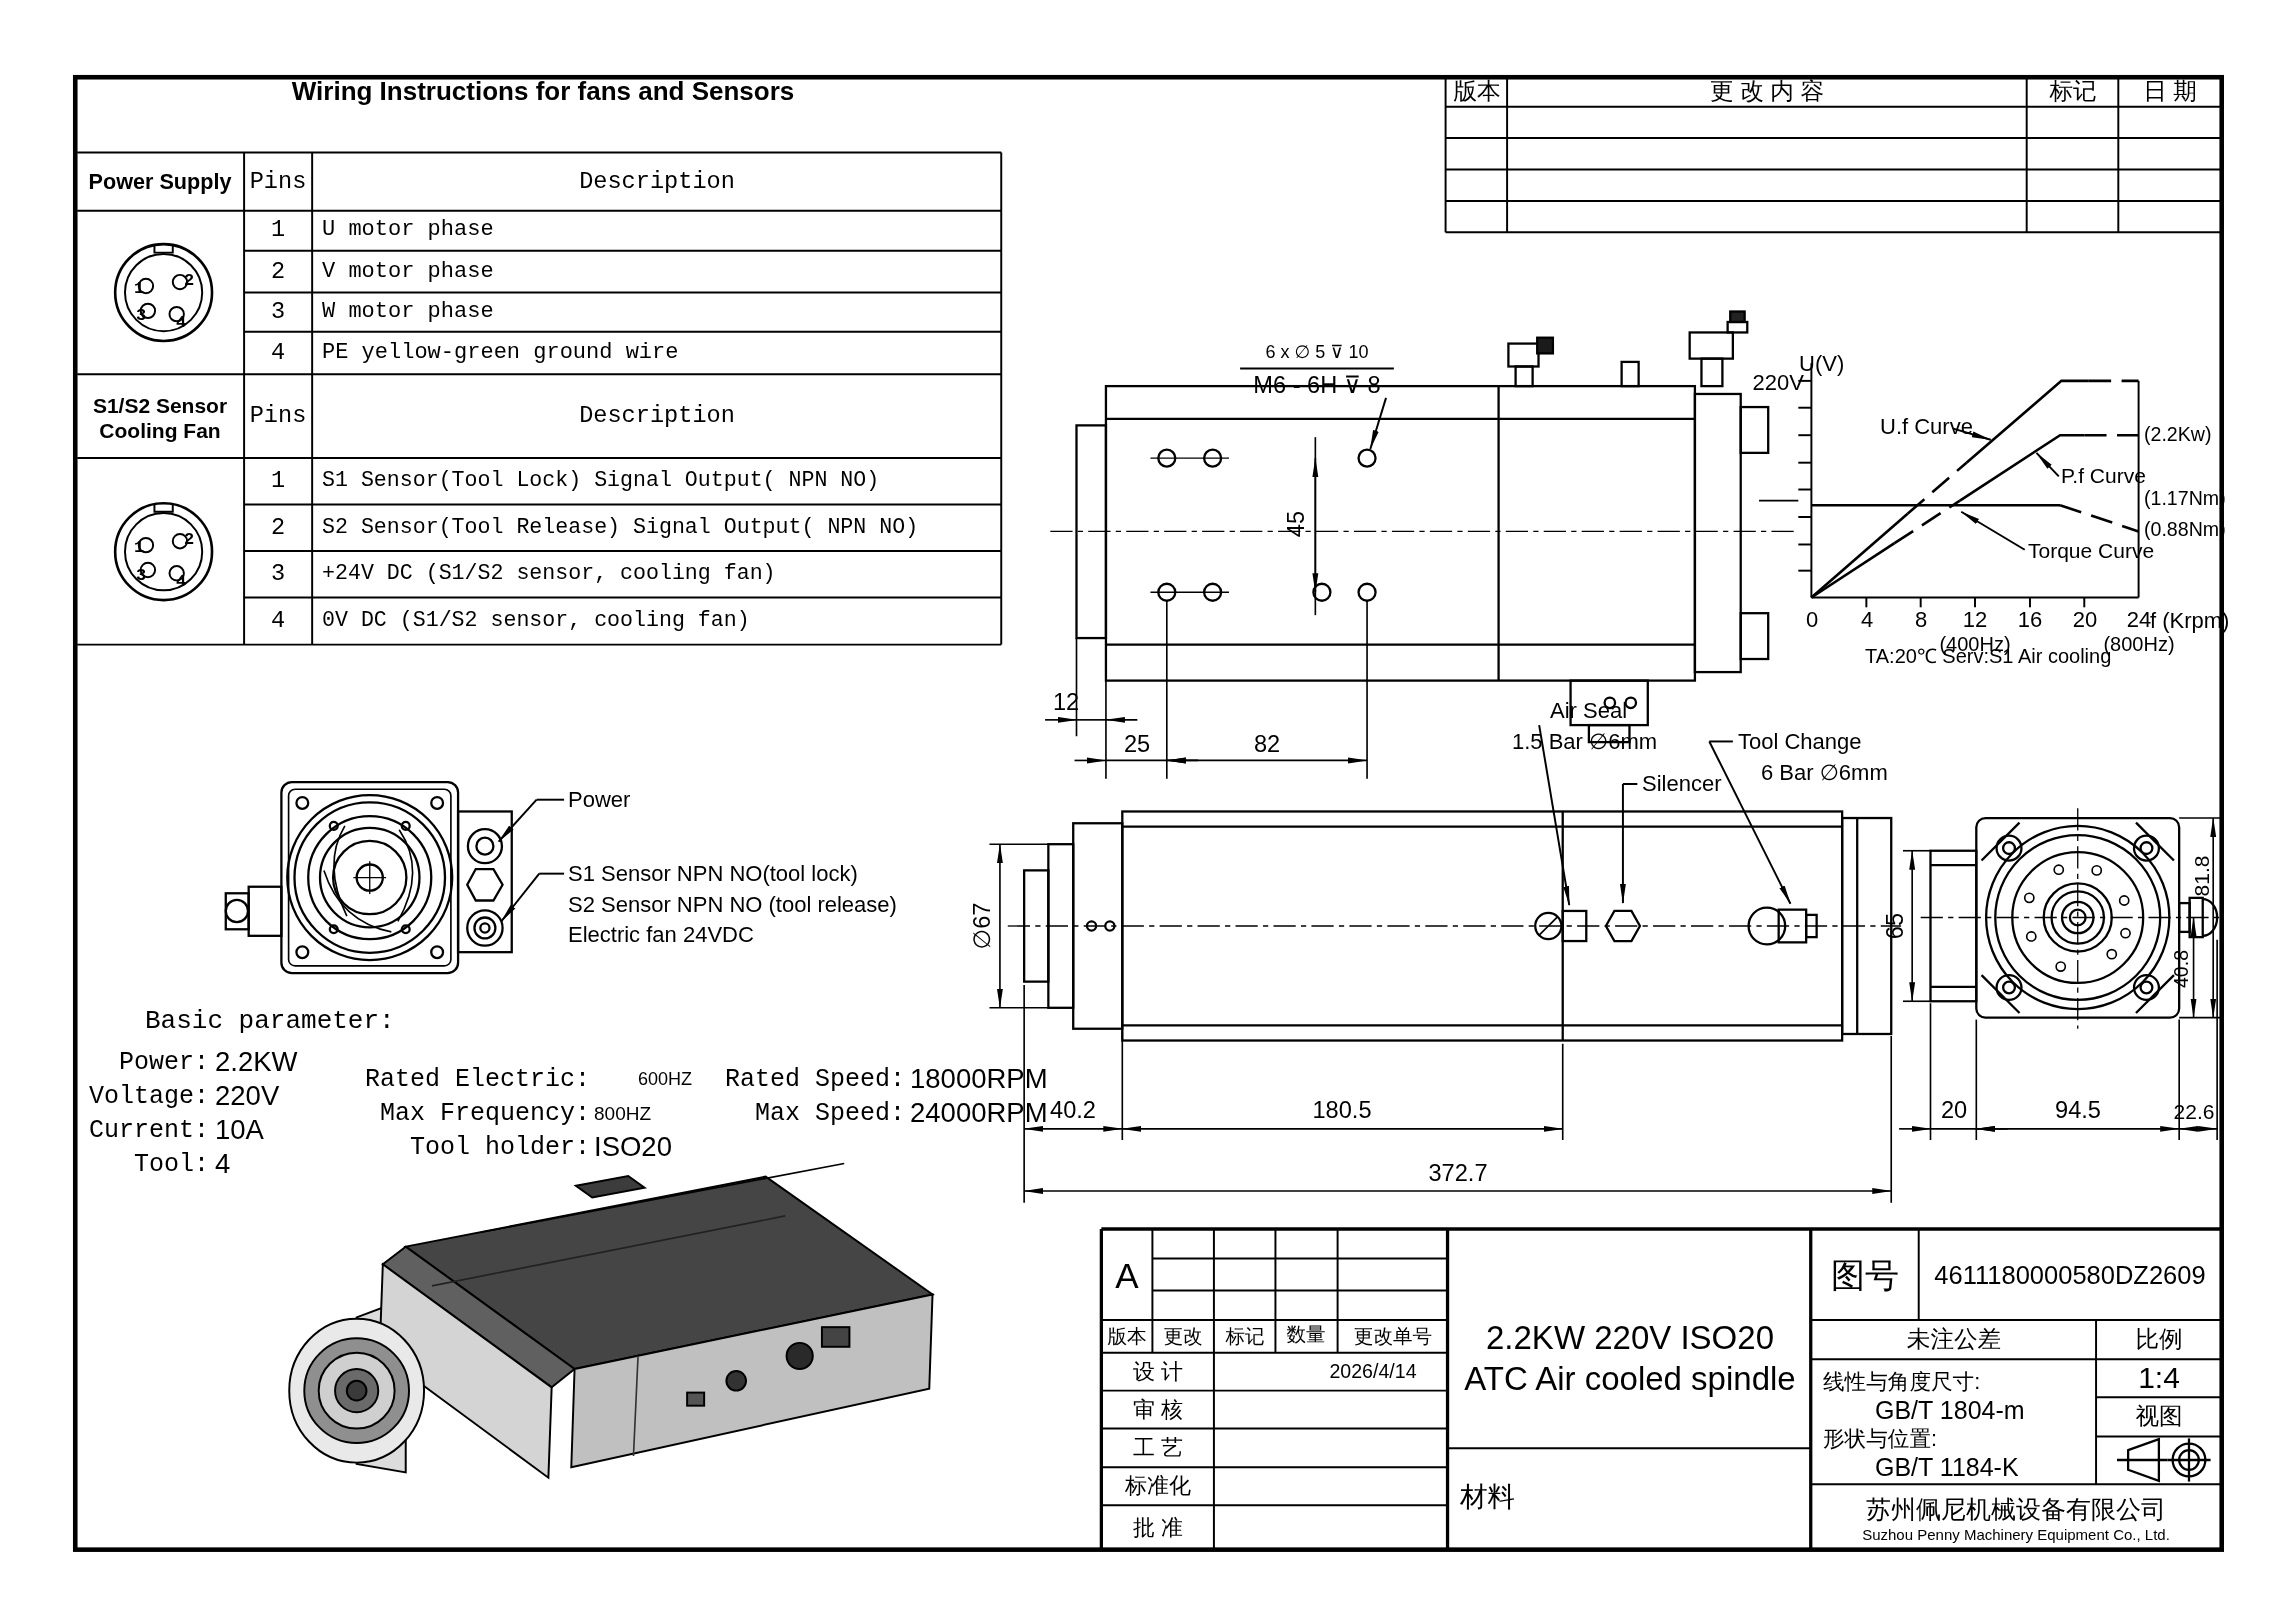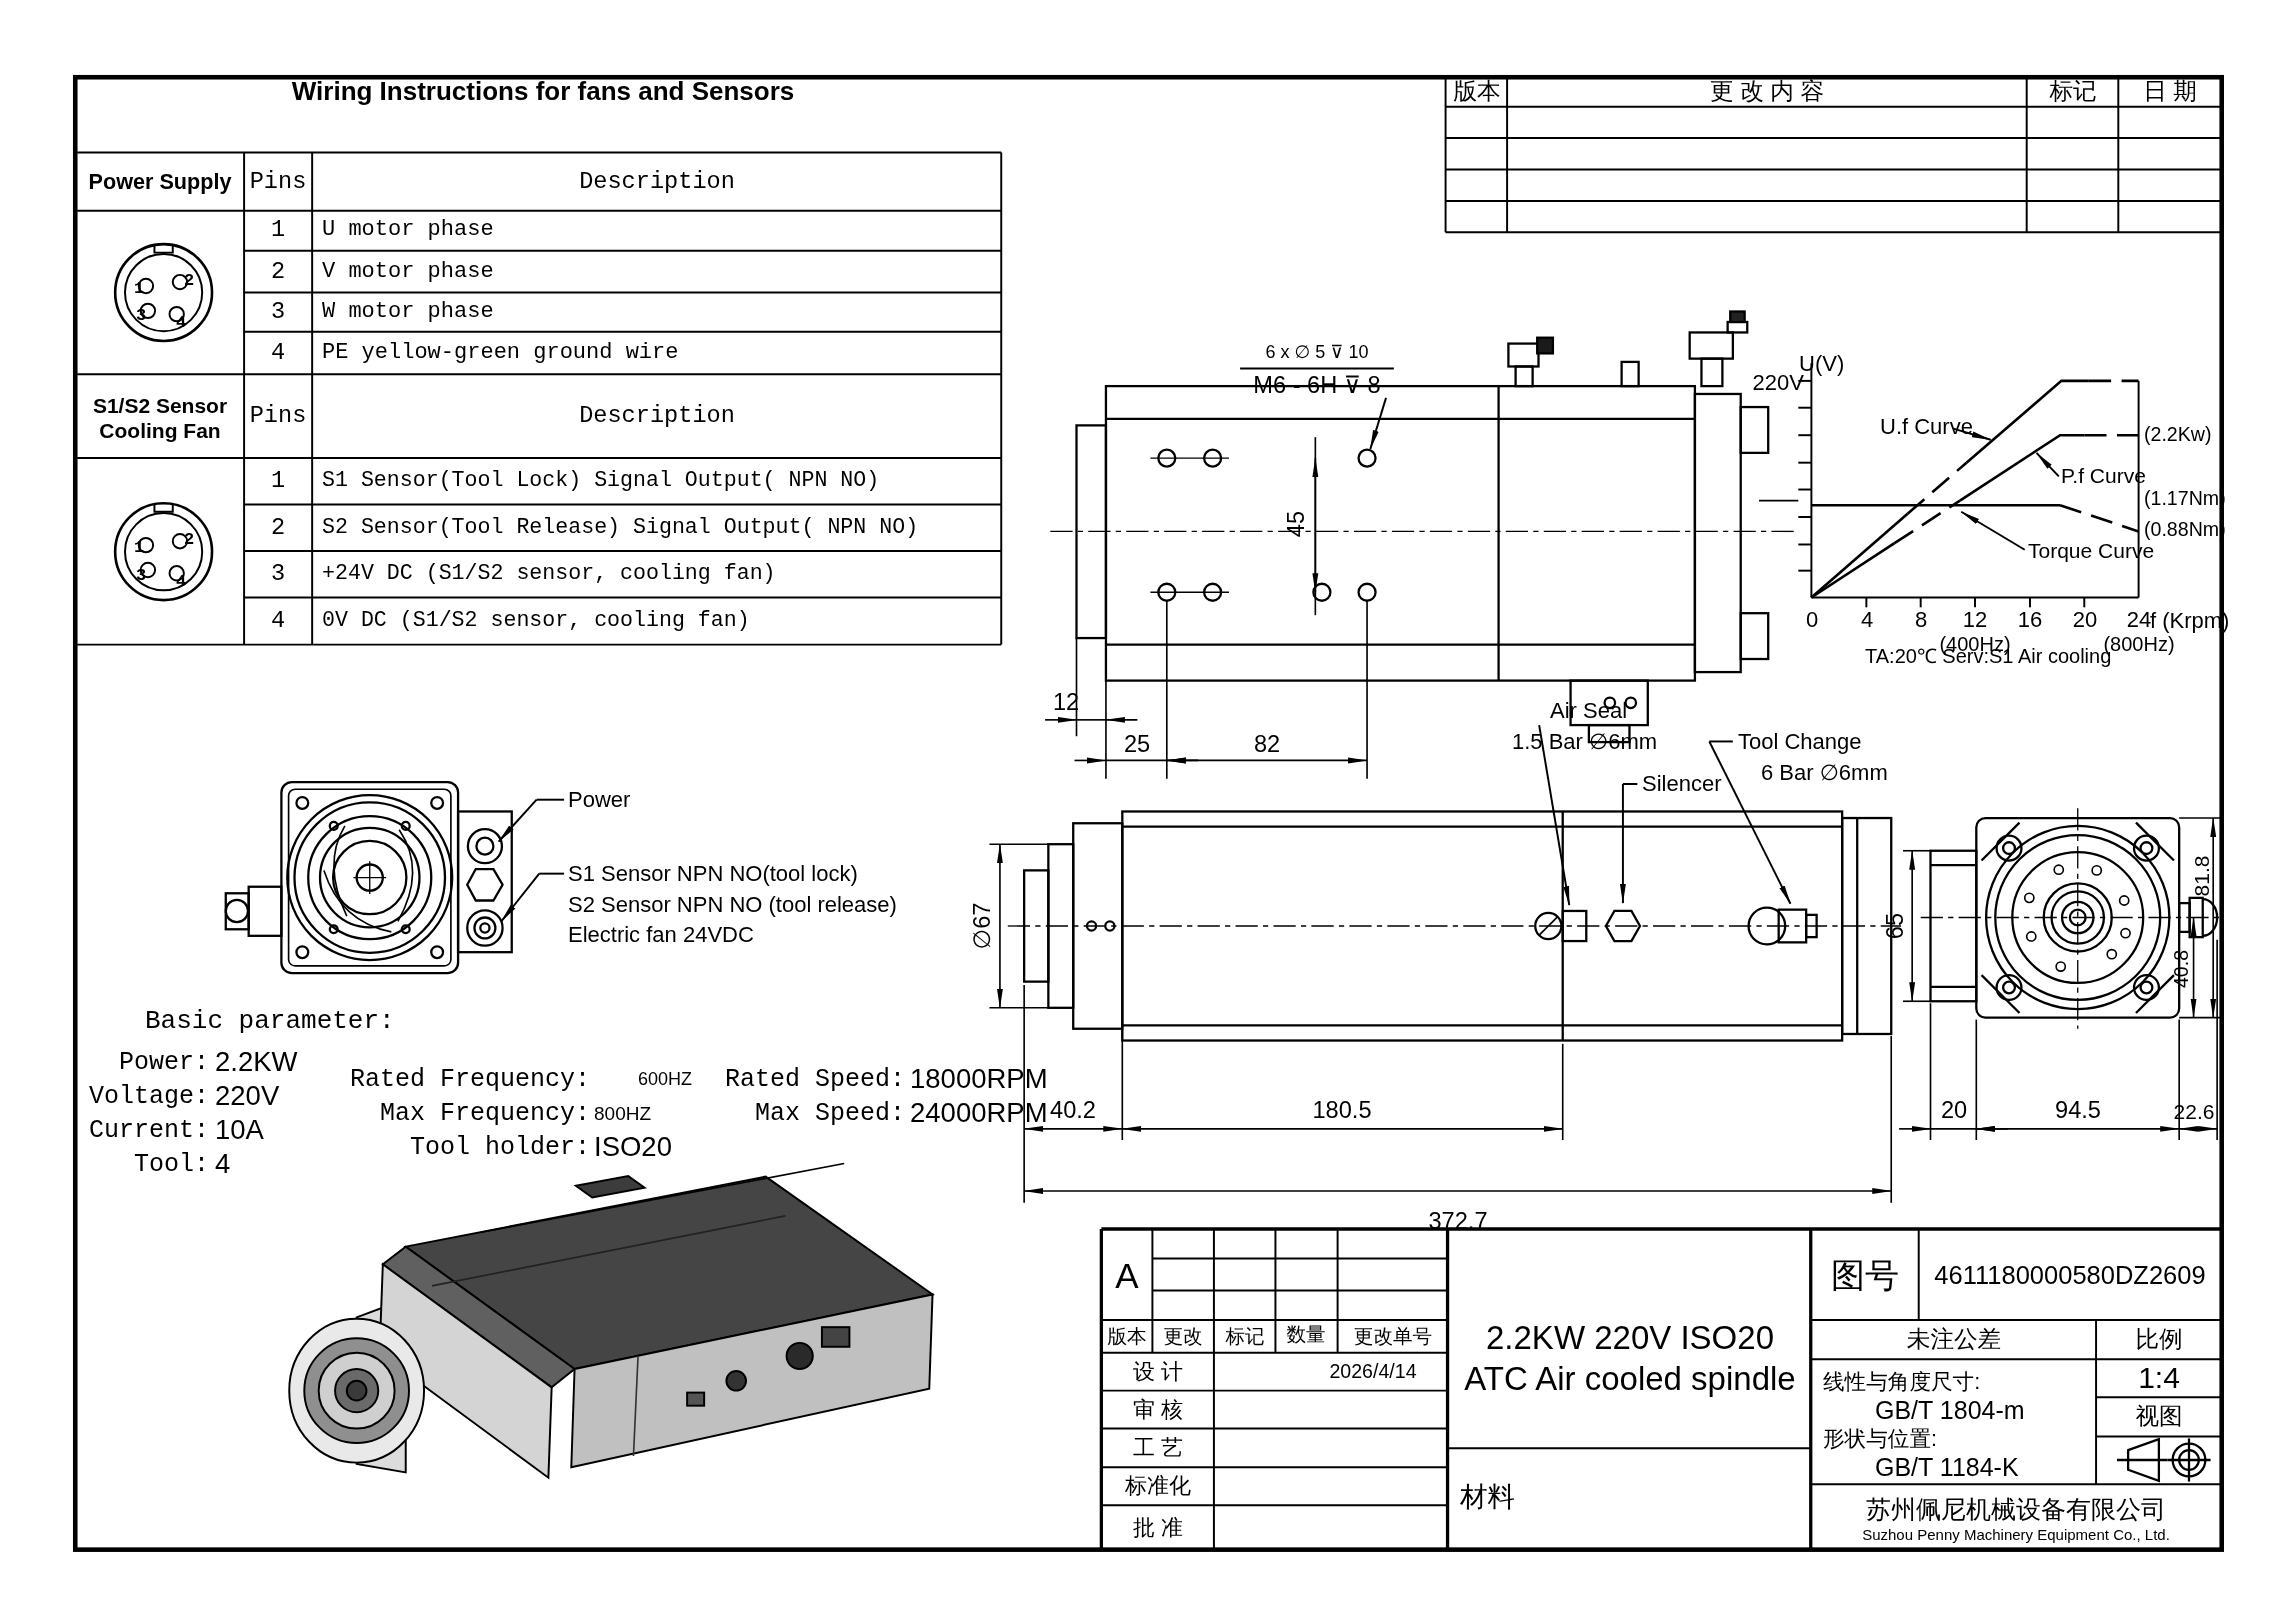--- a/index.html
+++ b/index.html
@@ -456,21 +456,21 @@
 <div class="t" style="left:1267px;top:745px;font-size:23.6px;">82</div>
 
 <div class="t L" style="left:1550px;top:711px;font-size:22px;">Air Seal</div>
 <div class="t L" style="left:1512px;top:742px;font-size:22px;">1.5 Bar ∅6mm</div>
 <div class="t L" style="left:1642px;top:784px;font-size:22px;">Silencer</div>
 <div class="t L" style="left:1738px;top:742px;font-size:22px;">Tool Change</div>
 <div class="t L" style="left:1761px;top:773px;font-size:22px;">6 Bar ∅6mm</div>
 <div class="t V" style="left:983px;top:926px;font-size:23.6px;">∅67</div>
 <div class="t" style="left:1073px;top:1111px;font-size:23.6px;">40.2</div>
 <div class="t" style="left:1342px;top:1111px;font-size:23.6px;">180.5</div>
-<div class="t" style="left:1458px;top:1222px;font-size:23.6px;">372.7</div>
+<div class="t" style="left:1458px;top:1174px;font-size:23.6px;">372.7</div>
 
 <div class="t V" style="left:1896px;top:926px;font-size:23.6px;">65</div>
 <div class="t V" style="left:2182px;top:969px;font-size:19.6px;">40.8</div>
 <div class="t V" style="left:2201px;top:876px;font-size:21px;">81.8</div>
 <div class="t" style="left:1954px;top:1111px;font-size:23.6px;">20</div>
 <div class="t" style="left:2078px;top:1111px;font-size:23.6px;">94.5</div>
 <div class="t" style="left:2194px;top:1111px;font-size:21px;">22.6</div>
 
 <div class="t L" style="left:568px;top:800px;font-size:22px;">Power</div>
 <div class="t L" style="left:568px;top:874px;font-size:22px;">S1 Sensor NPN NO(tool lock)</div>
@@ -479,21 +479,21 @@
 
 <div class="t mono L" style="left:145px;top:1021px;font-size:26px;">Basic parameter:</div>
 <div class="t mono R" style="left:209px;top:1062px;font-size:25px;">Power:</div>
 <div class="t L" style="left:215px;top:1062px;font-size:27.5px;">2.2KW</div>
 <div class="t mono R" style="left:209px;top:1096px;font-size:25px;">Voltage:</div>
 <div class="t L" style="left:215px;top:1096px;font-size:27.5px;">220V</div>
 <div class="t mono R" style="left:209px;top:1130px;font-size:25px;">Current:</div>
 <div class="t L" style="left:215px;top:1130px;font-size:27.5px;">10A</div>
 <div class="t mono R" style="left:209px;top:1164px;font-size:25px;">Tool:</div>
 <div class="t L" style="left:215px;top:1164px;font-size:27.5px;">4</div>
-<div class="t mono R" style="left:590px;top:1079px;font-size:25px;">Rated Frequency:</div>
+<div class="t mono R" style="left:590px;top:1079px;font-size:25px;">Rated Electric:</div>
 <div class="t L" style="left:594px;top:1079px;font-size:18px;margin-left:44px;">600HZ</div>
 <div class="t mono R" style="left:590px;top:1113px;font-size:25px;">Max Frequency:</div>
 <div class="t L" style="left:594px;top:1113px;font-size:19px;text-align:center;">800HZ</div>
 <div class="t mono R" style="left:590px;top:1147px;font-size:25px;">Tool holder:</div>
 <div class="t L" style="left:594px;top:1147px;font-size:27.5px;">ISO20</div>
 <div class="t mono R" style="left:905px;top:1079px;font-size:25px;">Rated Speed:</div>
 <div class="t L" style="left:910px;top:1079px;font-size:27.5px;">18000RPM</div>
 <div class="t mono R" style="left:905px;top:1113px;font-size:25px;">Max Speed:</div>
 <div class="t L" style="left:910px;top:1113px;font-size:27.5px;">24000RPM</div>
 

